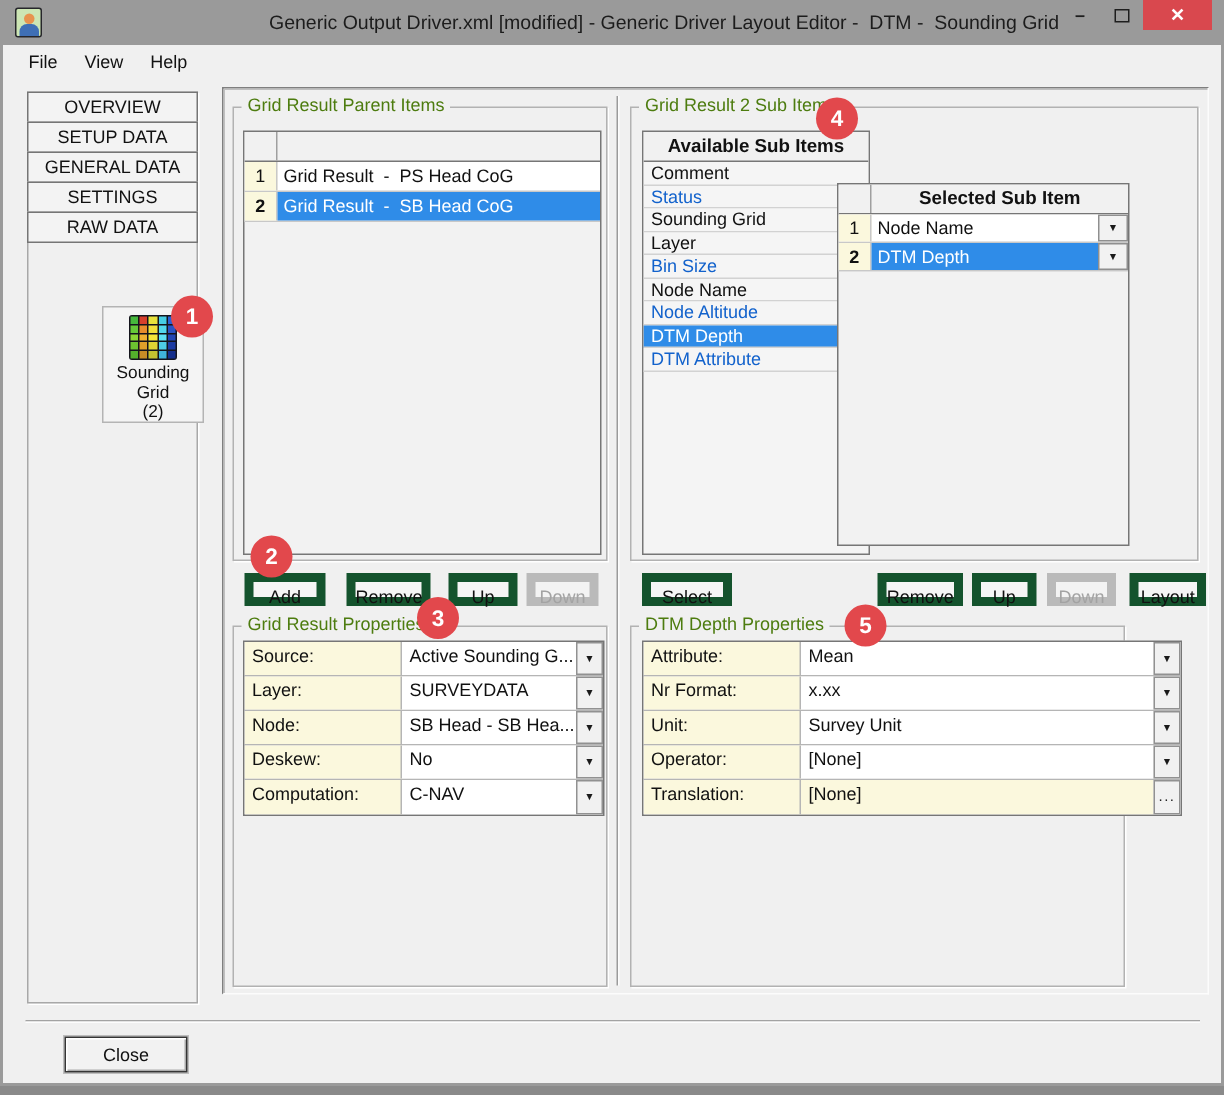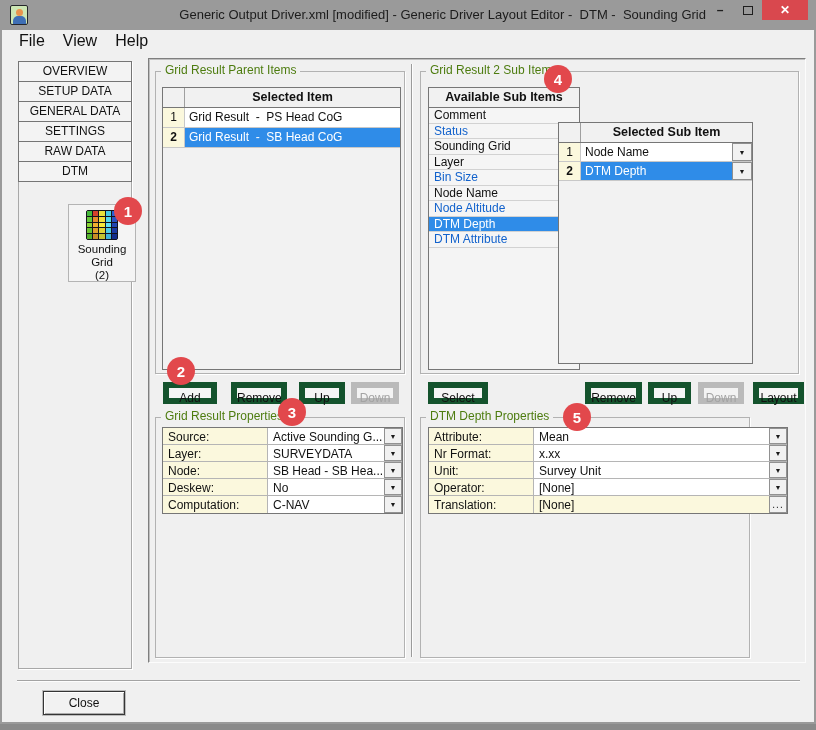--- a/index.html
+++ b/index.html
@@ -27,21 +27,21 @@
   .btn-min { right:82px; width:28px; color:#1e1e1e; font-weight:bold; font-size:12px; }
   .btn-max { right:54px; width:28px; }
   .btn-max .sq { width:10px; height:9px; border:1px solid #1e1e1e; }
   .btn-close { right:8px; width:46px; background:var(--close-red,#d9484e);
     color:#fff; font-size:12px; font-weight:bold; }
 
   .client { left:2px; top:30px; width:812px; height:692px; background:var(--dialog-bg,#f0f0f0); }
 
   .menubar { left:2px; top:30px; width:812px; height:22px; display:flex;
     align-items:center; padding-left:8px; }
-  .menu-item { padding:0 9px; line-height:22px; font-size:16px; color:#111; }
+  .menu-item { padding:0 9px; line-height:22px; font-size:12px; color:#111; }
 
   
   .sidebar-box { left:18px; top:61px; width:114px; height:608px;
     border:1px solid #a8a8a8; box-shadow:1px 1px 0 #fff; background:var(--dialog-bg,#f0f0f0); }
   .nav-btn { position:relative; width:calc(100% + 2px); margin-left:-1px; height:21px;
     background:#f3f3f3; border:1px solid #757575; text-align:center;
     line-height:19px; font-size:12px; color:#111; }
   .nav-btn + .nav-btn { margin-top:-1px; }
   .nav-btn:first-child { margin-top:-1px; }
 
@@ -97,21 +97,21 @@
   .list-item.st-link { color:var(--link-blue,#1262cc); }
   .list-item.st-selected { background:var(--selection-blue,#2f8ce8); color:#fff; }
 
   
   .btn { height:22px; background:#f5f5f5; border:6px solid #14532d;
     font-size:12px; color:#111; text-align:center; line-height:20px; }
   .btn.st-disabled { color:#a3a3a3; border-color:#bababa; background:#f3f3f3; }
 
   
   .prop-table { border:1px solid #767676; background:#f2f2f2; overflow:hidden; }
-  .p-row { display:flex; height:17px; border-bottom:1px solid #b5b5b5; }
+  .p-row { display:flex; height:23px; border-bottom:1px solid #b5b5b5; }
   .p-row:last-child { border-bottom:none; }
   .p-label { width:105px; background:var(--cream,#fbf8dd); border-right:1px solid #b5b5b5;
     padding-left:5px; font-size:12px; line-height:18px; }
   .p-value { flex:1; padding-left:5px; font-size:12px; line-height:18px;
     background:#fff; white-space:pre; overflow:hidden; }
   .p-value.st-cream { background:var(--cream,#fbf8dd); }
   .p-ctl { width:18px; border:1px solid #919191; background:#f1f1f1;
     display:flex; align-items:center; justify-content:center; }
   .p-ctl .chev { font-size:7px; color:#1a1a1a; line-height:1; }
   .p-ctl.ellipsis { font-size:10px; line-height:1; letter-spacing:1px; color:#222; }
@@ -151,21 +151,20 @@
   <span class="menu-item">View</span>
   <span class="menu-item">Help</span>
 </div>
 
 <div class="abs sidebar-box">
   <div class="nav-btn">OVERVIEW</div>
   <div class="nav-btn">SETUP DATA</div>
   <div class="nav-btn">GENERAL DATA</div>
   <div class="nav-btn">SETTINGS</div>
   <div class="nav-btn">RAW DATA</div>
-  <div class="nav-btn">DTM</div>
 </div>
 
 <div class="abs module-panel">
   <div class="sg-icon">
       <div style="background: rgb(70, 184, 60);"></div>
       <div style="background: rgb(214, 63, 44);"></div>
       <div style="background: rgb(232, 226, 60);"></div>
       <div style="background: rgb(70, 205, 228);"></div>
       <div style="background: rgb(42, 95, 212);"></div>
       <div style="background: rgb(101, 200, 56);"></div>
@@ -201,21 +200,20 @@
 
 <div class="abs main-panel"></div>
 <div class="abs v-groove"></div>
 
 <div class="abs groupbox" style="left:155px; top:71px; width:250px; height:303px;">
   <span class="group-label">Grid Result Parent Items</span>
 </div>
 <div class="abs grid-table" style="left:162px; top:87px; width:239px; height:283px;">
   <div class="t-header">
     <div class="num-h"></div>
-    <div class="h-label">Selected Item</div>
   </div>
   <div class="t-row st-normal">
     <div class="num-cell">1</div>
     <div class="val-cell">Grid Result  -  PS Head CoG</div>
   </div>
   <div class="t-row st-selected">
     <div class="num-cell">2</div>
     <div class="val-cell">Grid Result  -  SB Head CoG</div>
   </div>
 </div>

